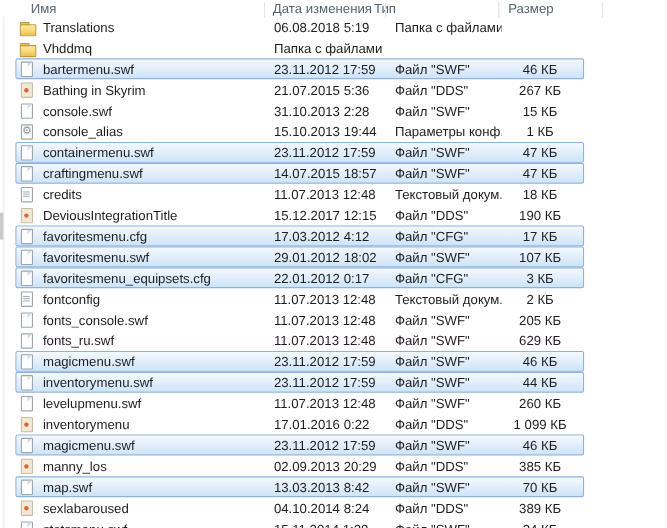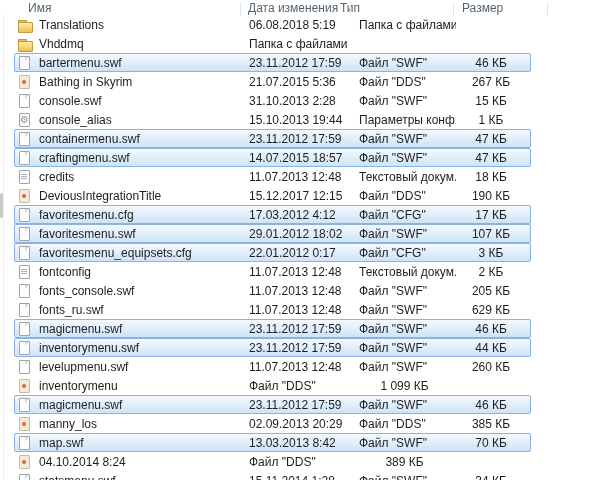--- a/index.html
+++ b/index.html
@@ -257,20 +257,21 @@
       <div class="row">
       <span class="icon icon-file"></span>
       <span class="c name">levelupmenu.swf</span>
       <span class="c date">11.07.2013 12:48</span>
       <span class="c type">Файл "SWF"</span>
       <span class="c size">260 КБ</span>
     </div>
       <div class="row">
       <span class="icon icon-dds"></span>
       <span class="c name">inventorymenu</span>
+      <span class="c date">17.01.2016 0:22</span>
       <span class="c type">Файл "DDS"</span>
       <span class="c size">1 099 КБ</span>
     </div>
       <div class="row selected">
       <span class="icon icon-file"></span>
       <span class="c name">magicmenu.swf</span>
       <span class="c date">23.11.2012 17:59</span>
       <span class="c type">Файл "SWF"</span>
       <span class="c size">46 КБ</span>
     </div>
@@ -283,20 +284,21 @@
     </div>
       <div class="row selected">
       <span class="icon icon-file"></span>
       <span class="c name">map.swf</span>
       <span class="c date">13.03.2013 8:42</span>
       <span class="c type">Файл "SWF"</span>
       <span class="c size">70 КБ</span>
     </div>
       <div class="row">
       <span class="icon icon-dds"></span>
+      <span class="c name">sexlabaroused</span>
       <span class="c date">04.10.2014 8:24</span>
       <span class="c type">Файл "DDS"</span>
       <span class="c size">389 КБ</span>
     </div>
       <div class="row">
       <span class="icon icon-file"></span>
       <span class="c name">statsmenu.swf</span>
       <span class="c date">15.11.2014 1:28</span>
       <span class="c type">Файл "SWF"</span>
       <span class="c size">34 КБ</span>

